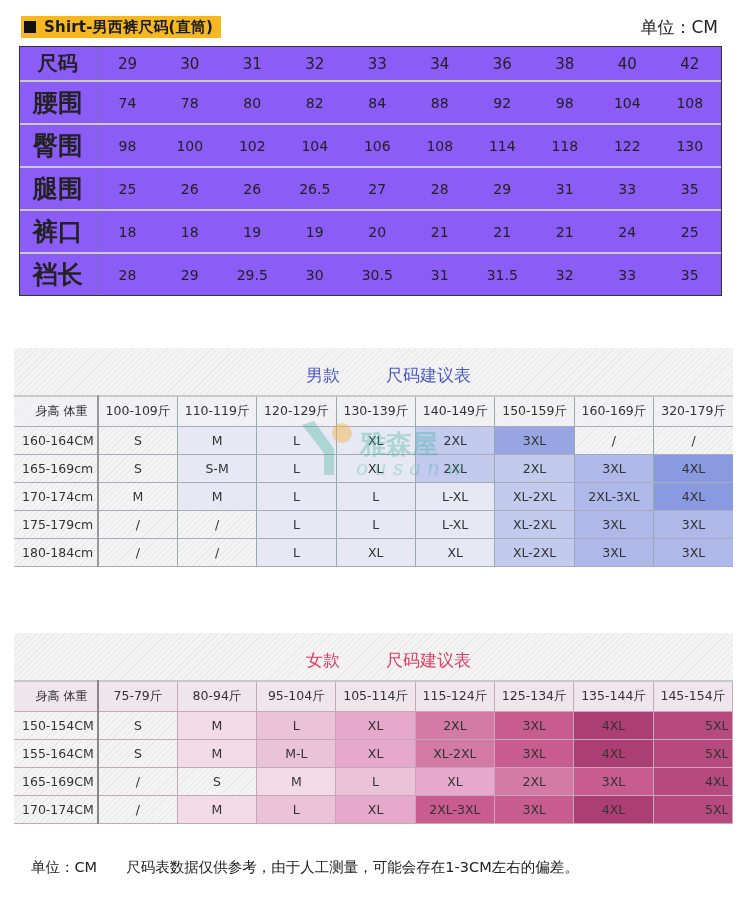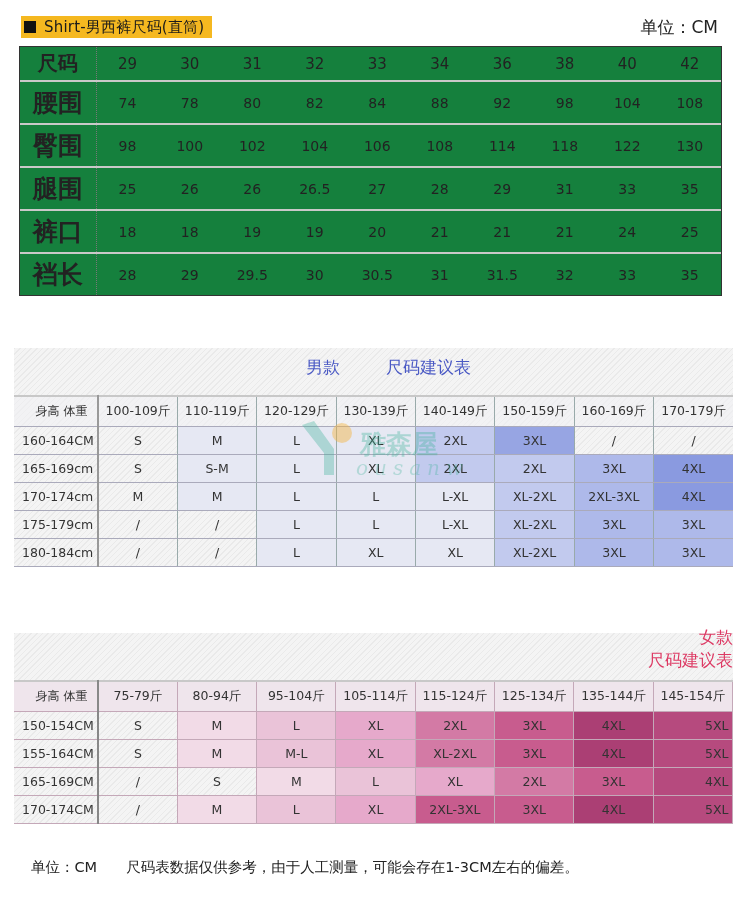--- a/index.html
+++ b/index.html
@@ -3,49 +3,49 @@
 <meta charset="utf-8">
 <style>
   * { box-sizing: border-box; margin: 0; padding: 0; }
   html, body { width: 750px; height: 908px; background: #ffffff; overflow: hidden; }
   body { font-family: "DejaVu Sans", "Liberation Sans", sans-serif; color: #222; position: relative; }
 
   
   .title-bar {
     position: absolute; left: 21px; top: 16px; height: 22px;
     background: #f5b820; display: flex; align-items: center; padding: 0 8px 0 3px;
-    font-size: 15px; font-weight: normal; color: #1a1a1a; letter-spacing: 0.2px;
+    font-size: 15px; font-weight: bold; color: #1a1a1a; letter-spacing: 0.2px;
   }
   .title-bar .square { width: 12px; height: 12px; background: #111; margin-right: 8px; display: inline-block; }
   .unit-top { position: absolute; right: 32px; top: 16px; font-size: 17px; color: #222; }
 
   
   .measure-wrap {
     position: absolute; left: 19px; top: 46px; width: 703px; height: 250px;
-    border: 1.5px solid #333; background: #15803d;
+    border: 1.5px solid #333; background: #8b5cf6;
   }
   .measure-table { width: 100%; height: 100%; border-collapse: collapse; table-layout: fixed; }
   .measure-table td { text-align: center; font-size: 14px; color: #222; border-bottom: 2px solid #c9c9c9; }
   .measure-table tr:last-child td { border-bottom: none; }
   .measure-table td.rowhead {
     width: 76px; font-size: 25px; font-weight: bold; color: #222;
     border-right: 1px dotted #777; text-align: center;
   }
   .measure-table tr.sizes td { font-size: 15px; }
   .measure-table tr.sizes td.rowhead { font-size: 20px; }
 
   
   .rec-block {
     position: absolute; left: 14px; width: 719px;
     background-color: #f4f4f4;
     background-image: repeating-linear-gradient(135deg, rgba(0,0,0,0.045) 0 1px, transparent 1px 4px);
   }
   .rec-title {
     height: 47px; display: flex; align-items: flex-end; justify-content: center;
-    padding-bottom: 16px; font-size: 17px; padding-left: 30px;
+    padding-bottom: 8px; font-size: 17px; padding-left: 30px;
   }
   .rec-title .gap { display: inline-block; width: 46px; }
   .rec-table { width: 100%; border-collapse: collapse; table-layout: fixed; }
   .rec-table td { text-align: center; font-size: 12.5px; color: #333; height: 28px; border-right: 1px solid #9aa; }
   .rec-table td:last-child { border-right: none; }
   .rec-table tr.head td { height: 30px; font-size: 12.5px; border-top: 2px solid #c8c8c8; }
   .rec-table td.rowhead { text-align: left; padding-left: 8px; font-size: 12.5px; border-right: 2px solid #999; width: 84px; }
   .rec-table tr.head td.rowhead { font-size: 12px; padding-left: 12px; text-align: center; }
   .rec-table tr td { border-bottom: 1px solid #aab; }
 
@@ -54,21 +54,21 @@
   .men .rec-table tr.head td { background: rgba(240,240,244,0.6); }
   .c0 { background: transparent; }
   .m1 { background: #e6e8f3; }
   .m2 { background: #d6dbf1; }
   .m3 { background: #c2caee; }
   .m4 { background: #aeb9ea; }
   .m5 { background: #97a5e3; }
   .m6 { background: #8a9ae0; }
 
   
-  .women .rec-title { color: #dd3a64; flex-direction: column; }
+  .women .rec-title { color: #dd3a64; }
   .women .rec-table tr.head td { background: #efe5ec; }
   .women .rec-table td { border-right: 1px solid #c4a8b8; border-bottom: 1px solid #c4a8b8; }
   .women .rec-table td.rowhead { border-right: 2px solid #888; }
   .w1 { background: #f2dbe7; }
   .w2 { background: #eac3d8; }
   .w3 { background: #e6a9cb; }
   .w4 { background: #d37aa5; }
   .w5 { background: #c85c8e; }
   .w6 { background: #b64a7e; padding-left: 48px; }
   .w7 { background: #ab3f74; }
@@ -186,21 +186,21 @@
     <tbody>
         <tr class="head">
       <td class="rowhead">身高 体重</td>
       <td>100-109斤</td>
       <td>110-119斤</td>
       <td>120-129斤</td>
       <td>130-139斤</td>
       <td>140-149斤</td>
       <td>150-159斤</td>
       <td>160-169斤</td>
-      <td>170-179斤</td>
+      <td>320-179斤</td>
     </tr>
     <tr>
       <td class="rowhead">160-164CM</td>
       <td class="c0">S</td>
       <td class="m1">M</td>
       <td class="m1">L</td>
       <td class="m1">XL</td>
       <td class="m3">2XL</td>
       <td class="m5">3XL</td>
       <td class="c0">/</td>

